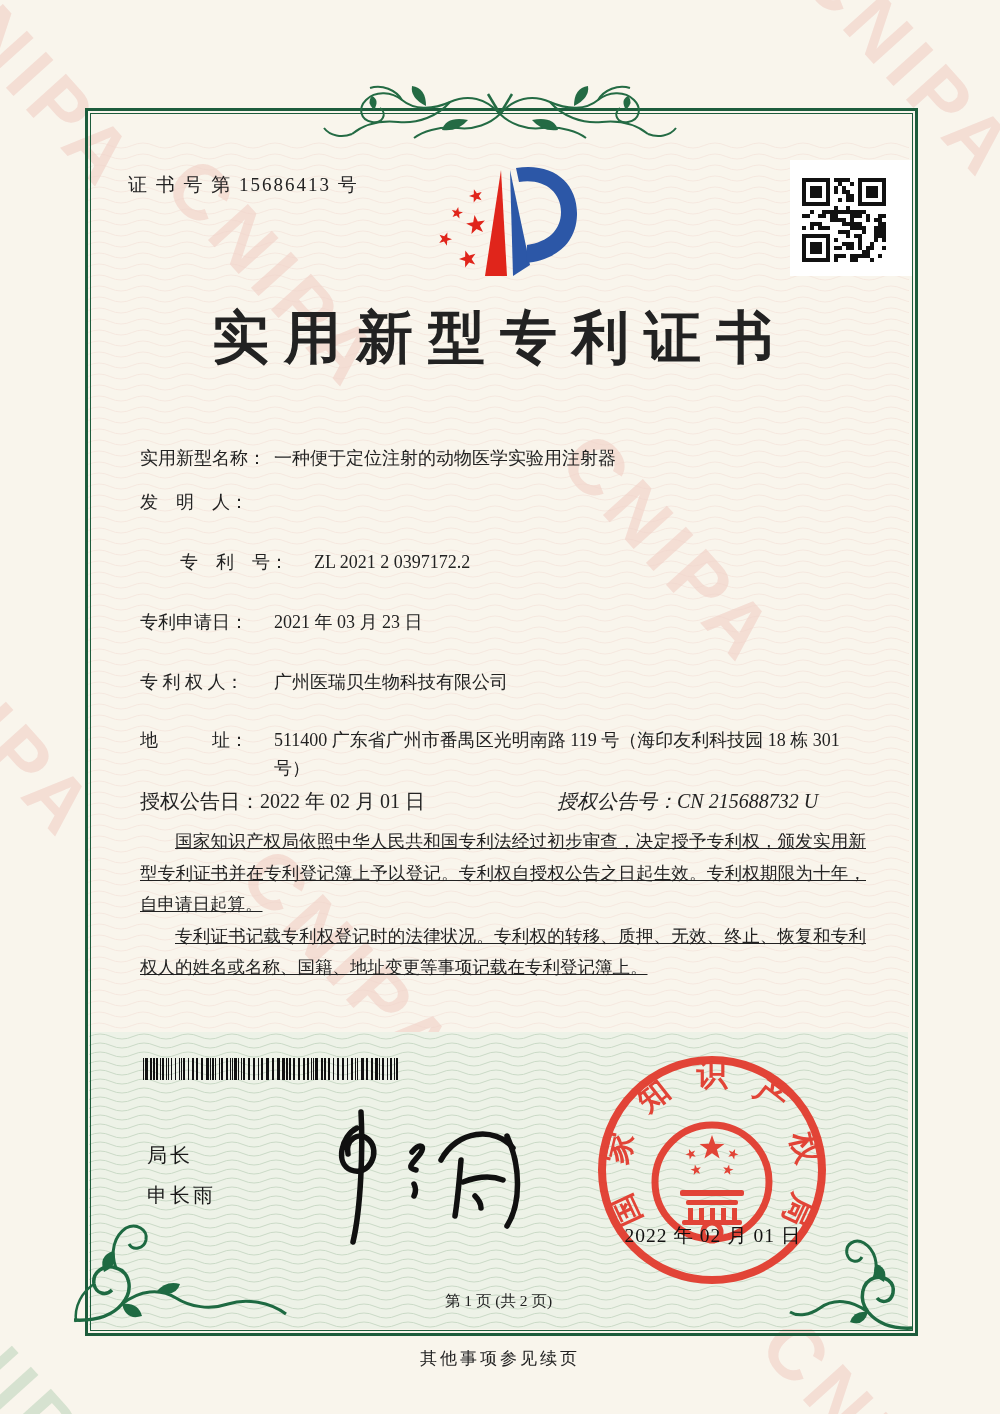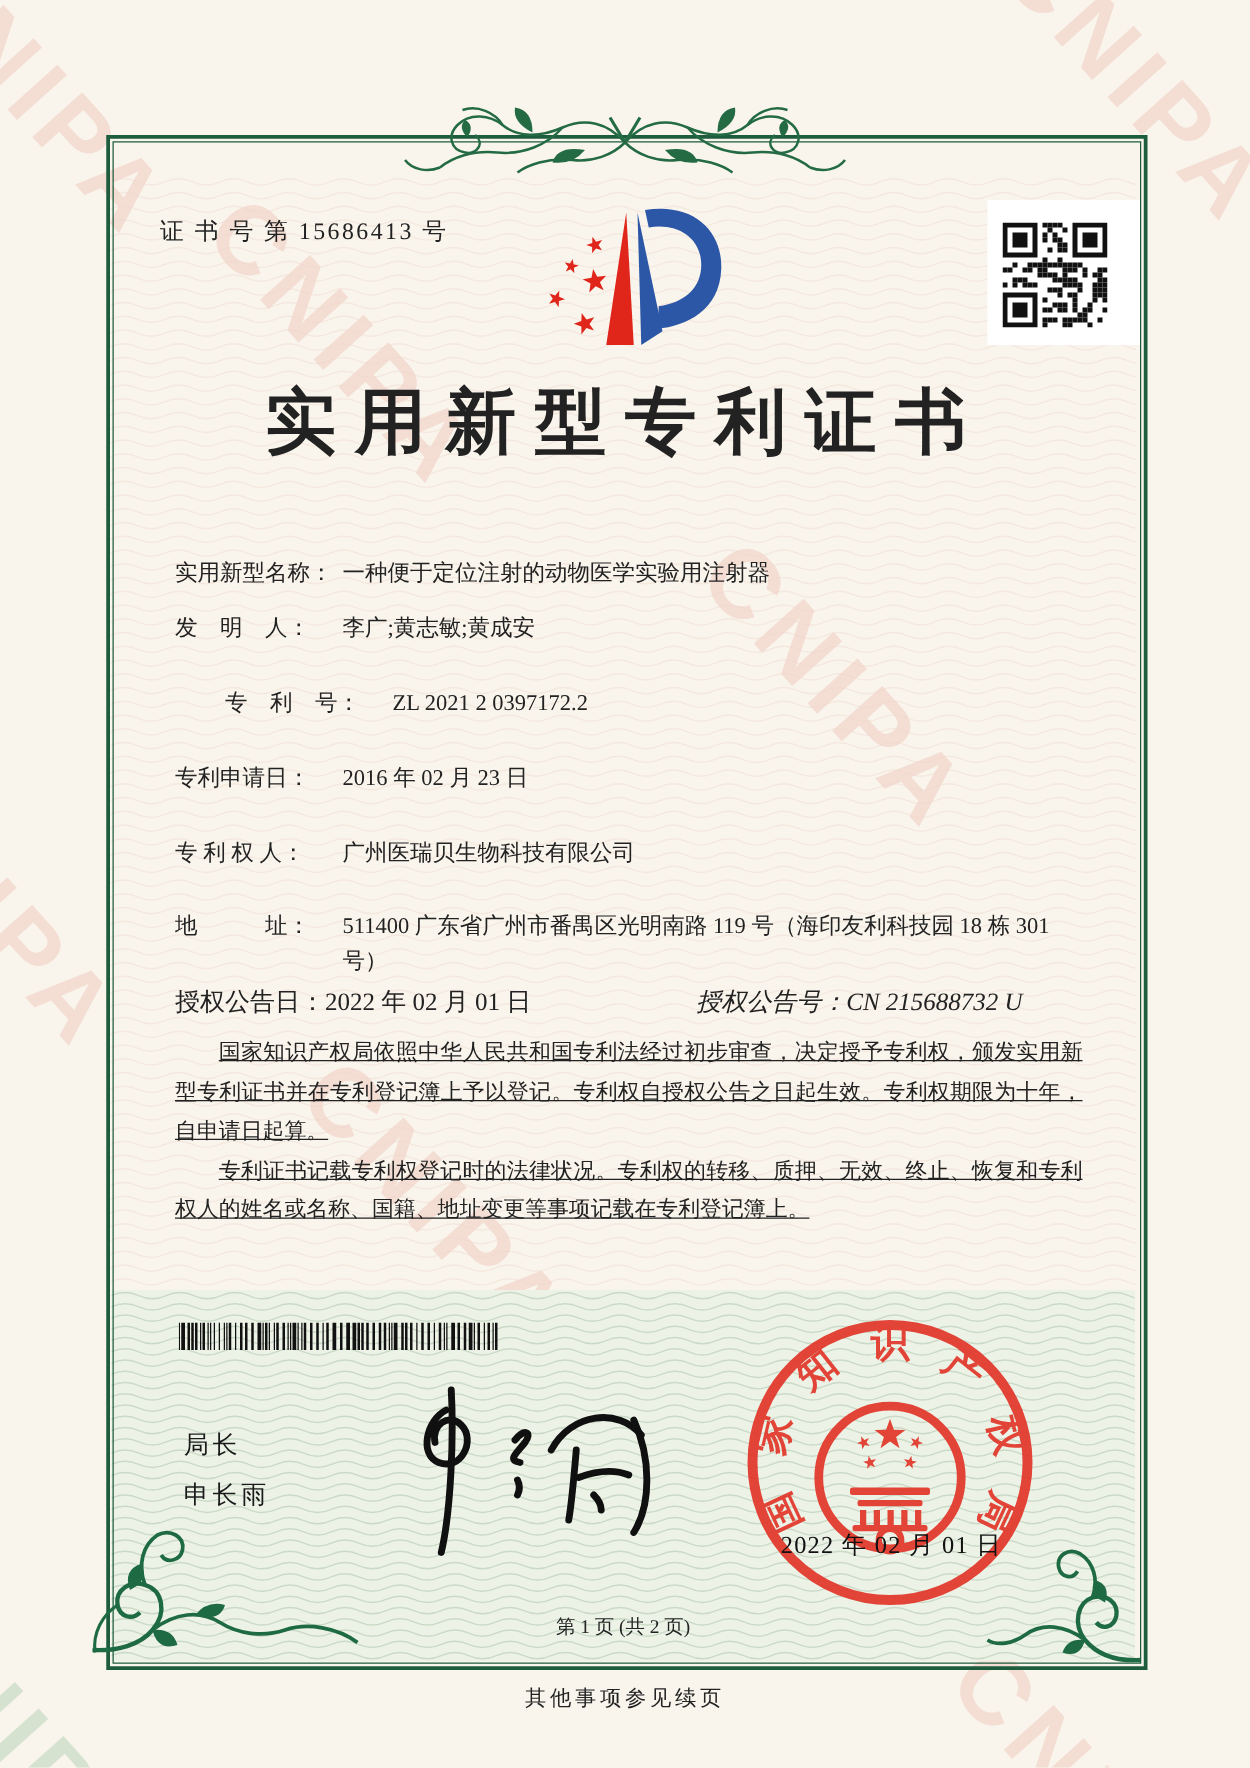--- a/index.html
+++ b/index.html
@@ -348,29 +348,28 @@
 
 <h1 class="title">实用新型专利证书</h1>
 
 <div class="fields">
   <div class="frow" style="top:24px;">
     <span class="flabel">实用新型名称：</span>
     <span class="fvalue">一种便于定位注射的动物医学实验用注射器</span>
   </div>
   <div class="frow" style="top:68px;">
     <span class="flabel">发　明　人：</span>
-    <span class="fvalue">李广;黄志敏;黄成安</span>
   </div>
   <div class="frow" style="top:128px;margin-left:40px;">
     <span class="flabel">专　利　号：</span>
     <span class="fvalue">ZL 2021 2 0397172.2</span>
   </div>
   <div class="frow" style="top:188px;">
     <span class="flabel">专利申请日：</span>
-    <span class="fvalue">2016 年 02 月 23 日</span>
+    <span class="fvalue">2021 年 03 月 23 日</span>
   </div>
   <div class="frow" style="top:248px;">
     <span class="flabel">专 利 权 人：</span>
     <span class="fvalue">广州医瑞贝生物科技有限公司</span>
   </div>
   <div class="frow" style="top:306px;">
     <span class="flabel">地　　　址：</span>
     <span class="fvalue">511400 广东省广州市番禺区光明南路 119 号（海印友利科技园 18 栋 301 号）</span>
   </div>
   <div class="grant">

